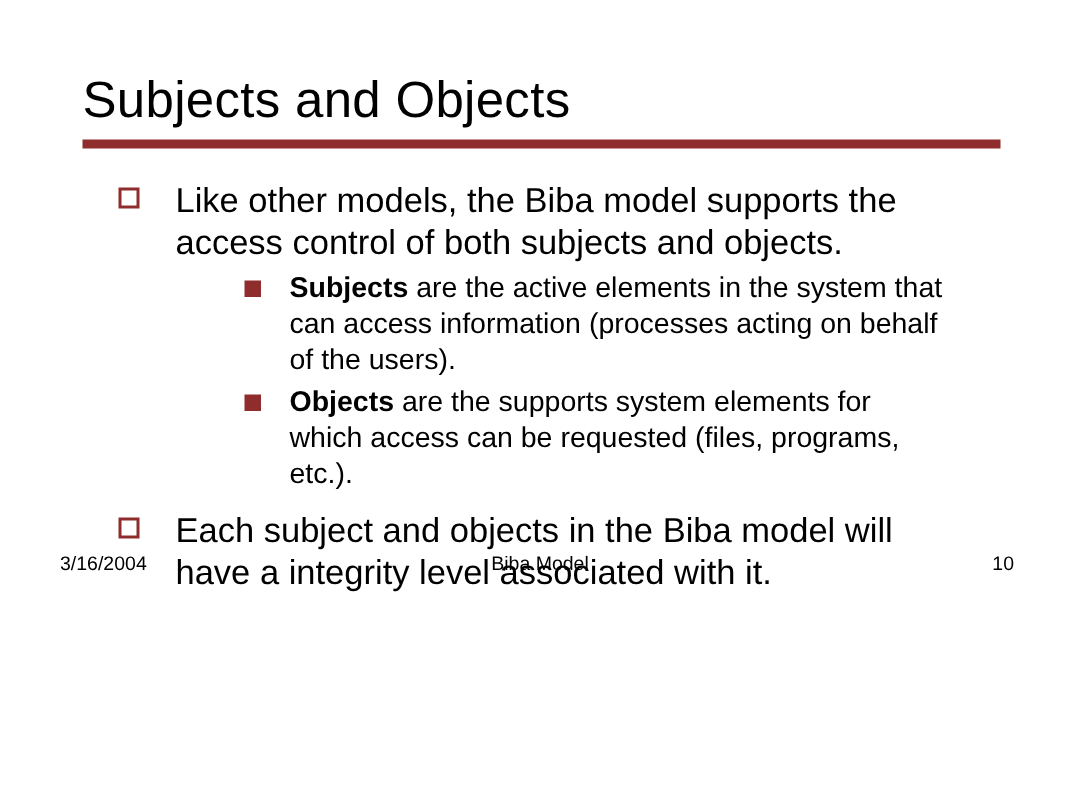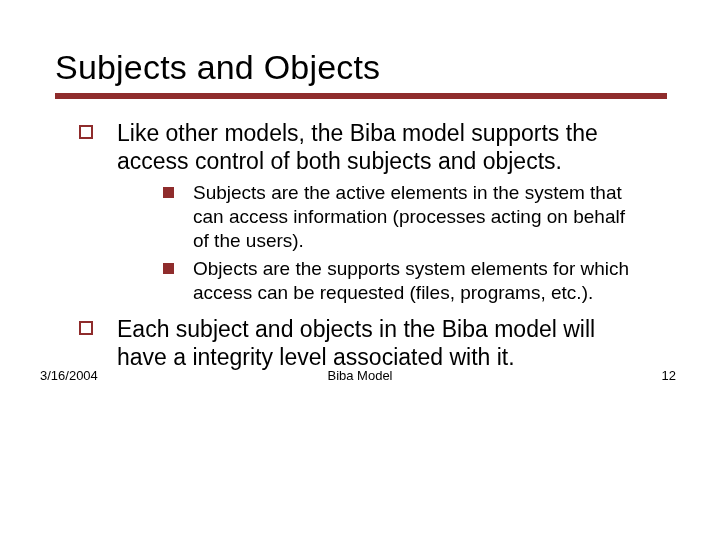--- a/index.html
+++ b/index.html
@@ -67,21 +67,21 @@
   }
   ul.inner > li::before {
     content: "";
     position: absolute;
     left: 4px;
     top: 6px;
     width: 11px;
     height: 11px;
     background: #8f2c2c;
   }
-  b { font-weight: normal; }
+  b { font-weight: bold; }
   .footer {
     position: absolute;
     left: 0;
     bottom: 20px;
     width: 720px;
     font-size: 13px;
     color: #000;
   }
   .footer .date { position: absolute; left: 40px; }
   .footer .center { position: absolute; left: 0; width: 720px; text-align: center; }
@@ -108,16 +108,16 @@
       </ul>
     </li>
     <li>
       <span>Each subject and objects in the Biba model will have a integrity level associated with it.</span>
     </li>
   </ul>
 
   <div class="footer">
     <span class="date">3/16/2004</span>
     <span class="center">Biba Model</span>
-    <span class="page">12</span>
+    <span class="page">10</span>
   </div>
 
 </div>
 
 </body></html>

